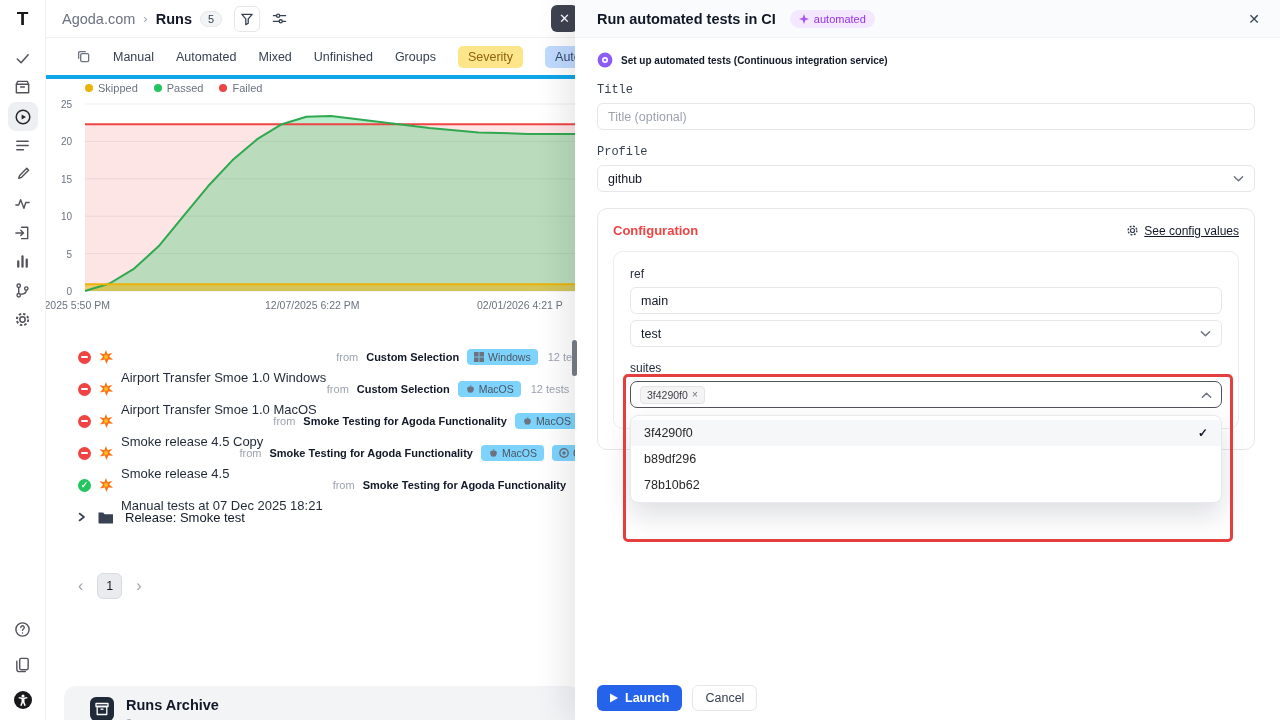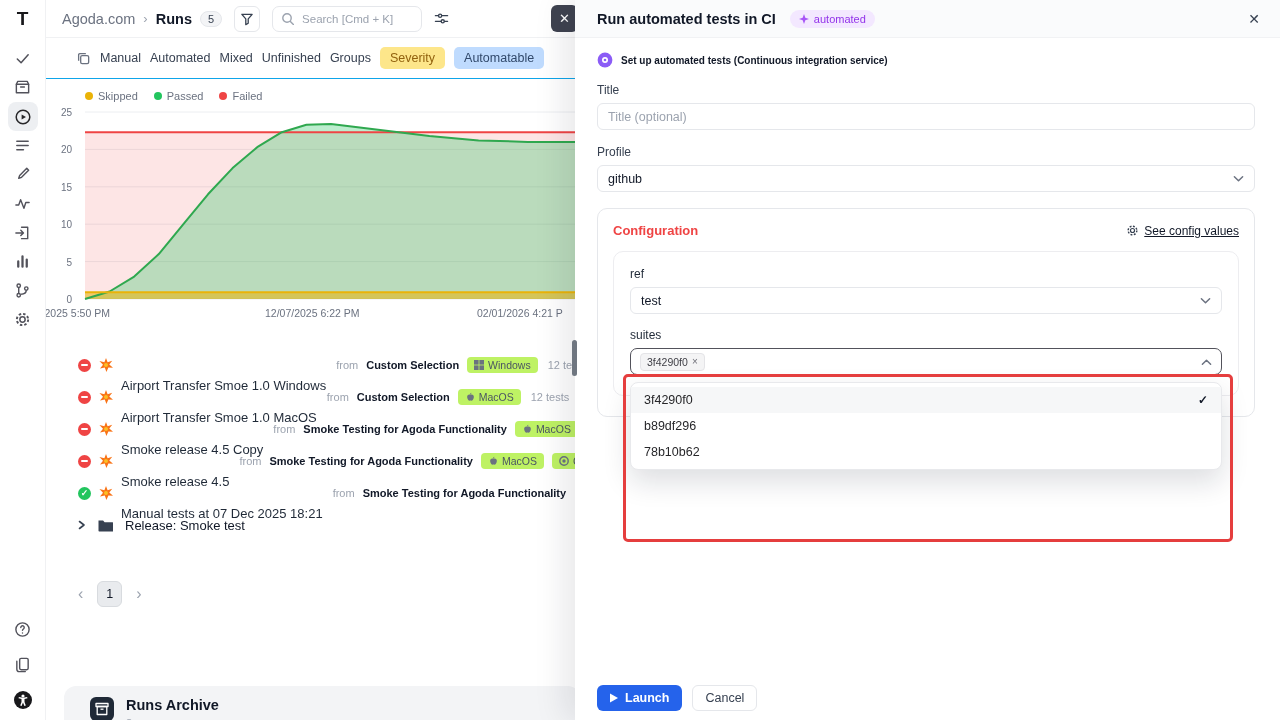--- a/index.html
+++ b/index.html
@@ -34,29 +34,29 @@
     display:flex; align-items:center; justify-content:center; color:#374151; background:#fff; }
   .search-box { margin-left:12px; width:150px; height:26px; border:1px solid #e5e7eb; border-radius:7px;
     display:flex; align-items:center; padding:0 8px; gap:6px; color:#9ca3af; }
   .search-box input { border:none; outline:none; width:100%; font-size:11.5px; font-family:inherit;
     color:#374151; background:transparent; }
   .search-box input::placeholder { color:#9ca3af; }
   .sliders-btn { margin-left:12px; color:#374151; display:flex; }
   .popover-close { position:absolute; right:2px; top:5px; width:27px; height:27px; background:#3f4350;
     color:#fff; border-radius:6px; display:flex; align-items:center; justify-content:center; font-size:13px; }
 
-  .tabrow { height:41px; display:flex; align-items:center; padding-left:30px; gap:9px;
-    border-bottom:1px solid #0ea5e9; }
+  .tabrow { height:41px; display:flex; align-items:center; padding-left:30px; gap:22px;
+    border-bottom:4px solid #0ea5e9; }
   .pages-icon { color:#6b7280; display:flex; margin-right:0; }
   .tab { font-size:12.5px; color:#374151; white-space:nowrap; }
   .tab.yellow { background:#fde68a; color:#92620e; padding:4px 10px; border-radius:5px; font-weight:500; }
   .tab.blue { background:#bfdbfe; color:#31496b; padding:4px 10px; border-radius:5px; font-weight:500; }
 
   
-  .chart-wrap { position:relative; margin-top:11px; }
+  .chart-wrap { position:relative; margin-top:3px; }
   .legend { display:flex; gap:16px; padding-left:39px; font-size:11px; color:#6b7280; align-items:center; }
   .legend-item { display:flex; align-items:center; }
   .legend-dot { width:8px; height:8px; border-radius:50%; display:inline-block; margin-right:5px; }
   .plot { position:relative; margin-left:39px; margin-top:10px; width:492px; height:187px; }
   .plot svg { position:absolute; inset:0; overflow:visible; }
   .yaxis { position:absolute; left:-39px; top:0; width:32px; height:187px; }
   .yaxis span { position:absolute; right:6px; font-size:10px; color:#6b7280; }
   .xlabels { position:relative; margin-left:39px; height:16px; margin-top:8px; font-size:10.5px; color:#6b7280; }
   .xlabels span { position:absolute; white-space:nowrap; top:0; }
   .xl0 { left:-58px; } .xl1 { left:180px; } .xl2 { left:392px; }
@@ -67,21 +67,21 @@
   .st { width:13px; height:13px; border-radius:50%; flex:none; position:relative; }
   .st-failed { background:#ef4444; }
   .st-failed::after { content:""; position:absolute; left:3px; right:3px; top:5.5px; height:2px;
     background:#fff; border-radius:1px; }
   .st-passed { background:#22c55e; }
   .st-passed::after { content:"✓"; color:#fff; font-size:9px; font-weight:700; position:absolute;
     left:0; right:0; top:1.5px; text-align:center; }
   .run-title { font-size:13px; color:#1f2937;margin-top:40px; }
   .run-from { font-size:11px; color:#9ca3af; margin-left:2px; }
   .run-src { font-size:11px; font-weight:700; color:#111827; }
-  .badge { display:flex; align-items:center; gap:4px; background:#bef264; border-radius:4px;
+  .badge { display:flex; align-items:center; gap:4px; background:#7dd3fc; border-radius:4px;
     padding:2px 7px; font-size:10.5px; color:#4b5563; }
   .run-tests { font-size:11px; color:#9ca3af; margin-left:2px; }
   .folder-row { height:32px; display:flex; align-items:center; gap:12px; }
   .folder-chevron { color:#374151; display:flex; }
   .folder-label { font-size:13px; color:#111827; }
 
   
   .pagination { margin-top:40px; padding-left:32px; display:flex; align-items:center; gap:14px; }
   .page-nav { color:#9ca3af; font-size:16px; line-height:1; }
   .page-box { width:25px; height:26px; background:#e9ebee; border:1px solid #d8dbdf; border-radius:6px;
@@ -102,21 +102,21 @@
   .modal-header { height:38px; display:flex; align-items:center; padding:0 22px; background:#fafbfc;
     border-bottom:1px solid #f1f2f4; position:relative; }
   .modal-title { font-size:14.5px; font-weight:700; color:#111827; }
   .auto-badge { margin-left:14px; display:flex; align-items:center; gap:5px; background:#f3e8ff;
     color:#9333ea; font-size:11px; padding:3px 9px; border-radius:11px; }
   .modal-close { position:absolute; right:20px; top:0; bottom:0; display:flex; align-items:center;
     color:#374151; font-size:14px; }
   .modal-body { padding:14px 25px 0 22px; position:relative; }
   .section-row { display:flex; align-items:center; gap:8px; }
   .section-title { font-size:10px; font-weight:700; color:#111827; }
-  .f-label { font-size:12px; color:#374151; margin-top:15px; }
+  .f-label { font-size:12px; color:#374151; margin-top:15px;font-family:Liberation Mono, monospace; }
   .t-input { margin-top:6px; height:27px; width:100%; border:1px solid #e5e7eb; border-radius:6px;
     padding:0 10px; font-size:12.5px; font-family:inherit; color:#111827; background:#fff; }
   .t-input::placeholder { color:#9ca3af; }
   .selectbox { margin-top:6px; height:27px; border:1px solid #e5e7eb; border-radius:6px; display:flex;
     align-items:center; justify-content:space-between; padding:0 10px; font-size:12.5px; color:#111827; background:#fff; }
   .chev { color:#6b7280; display:flex; }
 
   .config-panel { margin-top:16px; border:1px solid #e5e7eb; border-radius:10px; padding:14px 15px 20px; }
   .config-head { display:flex; align-items:center; justify-content:space-between; }
   .config-title { font-size:13px; font-weight:700; color:#ef4444; }
@@ -272,29 +272,20 @@
     <span class="crumb-sep">›</span>
     <span class="crumb-page">Runs</span>
     <span class="count-badge">5</span>
     <span class="filter-btn">
       <span>
           <svg width="14" height="14" viewBox="0 0 15 15" fill="none" stroke="currentColor" stroke-width="1.4" stroke-linejoin="round">
             <path d="M2 2.5h11L8.8 7.3V12l-2.6 1.5V7.3z"></path>
           </svg>
         </span>
     </span>
-    <span class="search-box">
-      <span>
-          <svg width="13" height="13" viewBox="0 0 13 13" fill="none" stroke="currentColor" stroke-width="1.4" stroke-linecap="round">
-            <circle cx="6" cy="6" r="4.2"></circle>
-            <path d="M9.4 9.4l3 3"></path>
-          </svg>
-        </span>
-      <input type="text" placeholder="Search [Cmd + K]" style="">
-    </span>
     <span class="sliders-btn">
       <span>
           <svg width="15" height="15" viewBox="0 0 16 16" fill="none" stroke="currentColor" stroke-width="1.4" stroke-linecap="round">
             <path d="M1.5 5h3.4M8.3 5h6.2M1.5 11h6.2M11.1 11h3.4"></path>
             <circle cx="6.5" cy="5" r="1.7"></circle>
             <circle cx="9.3" cy="11" r="1.7"></circle>
           </svg>
         </span>
     </span>
     <span class="popover-close">✕</span>
@@ -576,20 +567,21 @@
                 <circle cx="9" cy="9" r="6" stroke-dasharray="2.6 2.1"></circle>
                 <circle cx="9" cy="9" r="2.8" stroke-width="1.6"></circle>
               </svg>
             </span>
           <span class="link-text">See config values</span>
         </span>
       </div>
 
       <div class="inner-panel">
         <div class="c-label first">ref</div>
+        <input class="t-input" type="text" value="main" style="">
 
         <div class="selectbox">
           <span>test</span>
           <span class="chev">
               <svg width="11" height="8" viewBox="0 0 12 8" fill="none" stroke="currentColor" stroke-width="1.6" stroke-linecap="round" stroke-linejoin="round">
                 <path d="M1.5 1.5L6 6l4.5-4.5"></path>
               </svg>
             </span>
         </div>
 

